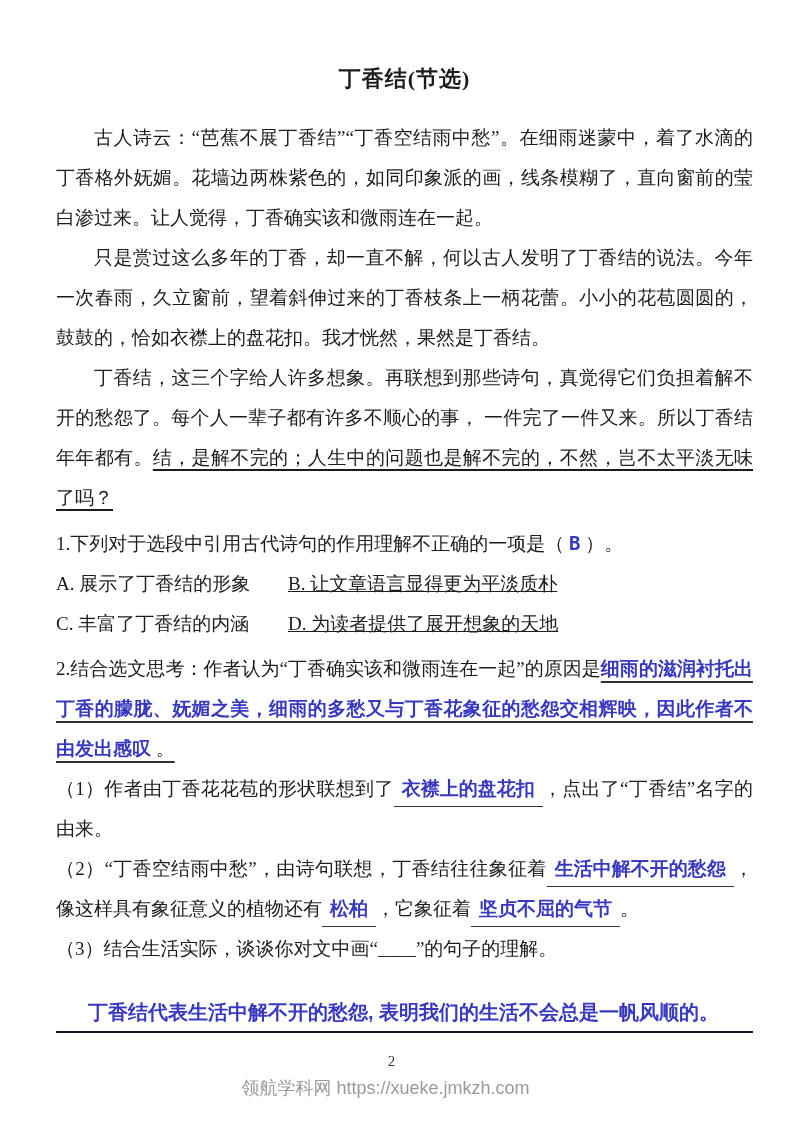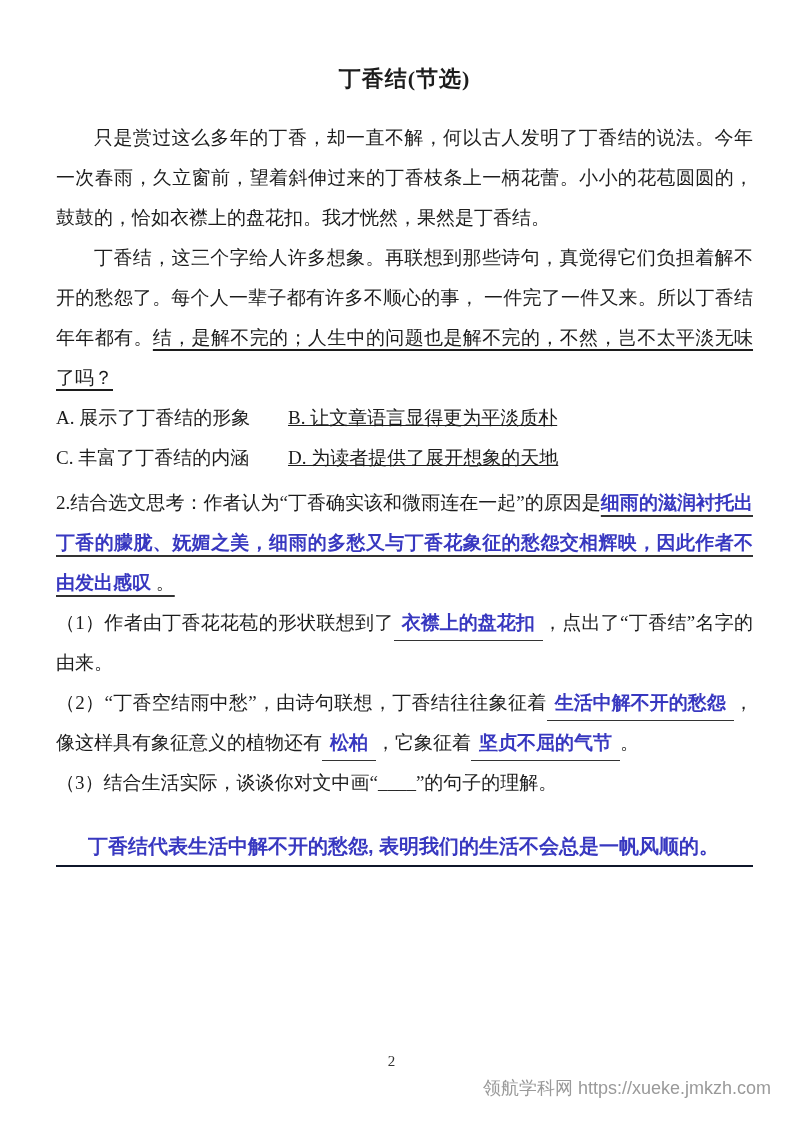--- a/index.html
+++ b/index.html
@@ -72,38 +72,40 @@
     left: 0; right: 0;
     bottom: 52px;
     text-align: center;
     font-size: 15px;
     color: #333333;
   }
   .watermark {
     position: absolute;
     left: 0; right: 12px;
     bottom: 22px;
-    text-align: right;
+    text-align: center;
     font-size: 18px;
     color: var(--watermark-gray, #9a9a9a);
     font-family: "Liberation Sans", "DejaVu Sans", sans-serif;
   }
 </style>
 </head>
 <body>
 
 <div class="page">
 
   <h1 class="title">丁香结(节选)</h1>
 
+  <p class="para indent">古人诗云：“芭蕉不展丁香结”“丁香空结雨中愁”。在细雨迷蒙中，着了水滴的丁香格外妩媚。花墙边两株紫色的，如同印象派的画，线条模糊了，直向窗前的莹白渗过来。让人觉得，丁香确实该和微雨连在一起。</p>
 
   <p class="para indent">只是赏过这么多年的丁香，却一直不解，何以古人发明了丁香结的说法。今年一次春雨，久立窗前，望着斜伸过来的丁香枝条上一柄花蕾。小小的花苞圆圆的，鼓鼓的，恰如衣襟上的盘花扣。我才恍然，果然是丁香结。</p>
 
   <p class="para indent"><span>丁香结，这三个字给人许多想象。再联想到那些诗句，真觉得它们负担着解不开的愁怨了。每个人一辈子都有许多不顺心的事， 一件完了一件又来。所以丁香结年年都有。</span><span class="u">结，是解不完的；人生中的问题也是解不完的，不然，岂不太平淡无味了吗？</span></p>
 
+  <p class="para sec"><span>1.下列对于选段中引用古代诗句的作用理解不正确的一项是（</span> <span class="ans-letter">B</span> <span>）。</span></p>
 
   <p class="para options"><span class="opt-left">A.  展示了丁香结的形象</span><span>B.  让文章语言显得更为平淡质朴</span></p>
 
   <p class="para options"><span class="opt-left">C.  丰富了丁香结的内涵</span><span>D.  为读者提供了展开想象的天地</span></p>
 
   <p class="para sec"><span>2.结合选文思考：作者认为“丁香确实该和微雨连在一起”的原因是</span><span class="u-black"><span class="blue">细雨的滋润衬托出丁香的朦胧、妩媚之美，细雨的多愁又与丁香花象征的愁怨交相辉映，因此作者不由发出感叹</span><span> 。</span><span class="tail-pad"></span></span></p>
 
 
   <p class="para"><span>（1）作者由丁香花花苞的形状联想到了</span><span class="blank"><span class="blue">衣襟上的盘花扣</span></span><span>，点出了“丁香结”名字的由来。</span></p>
 

